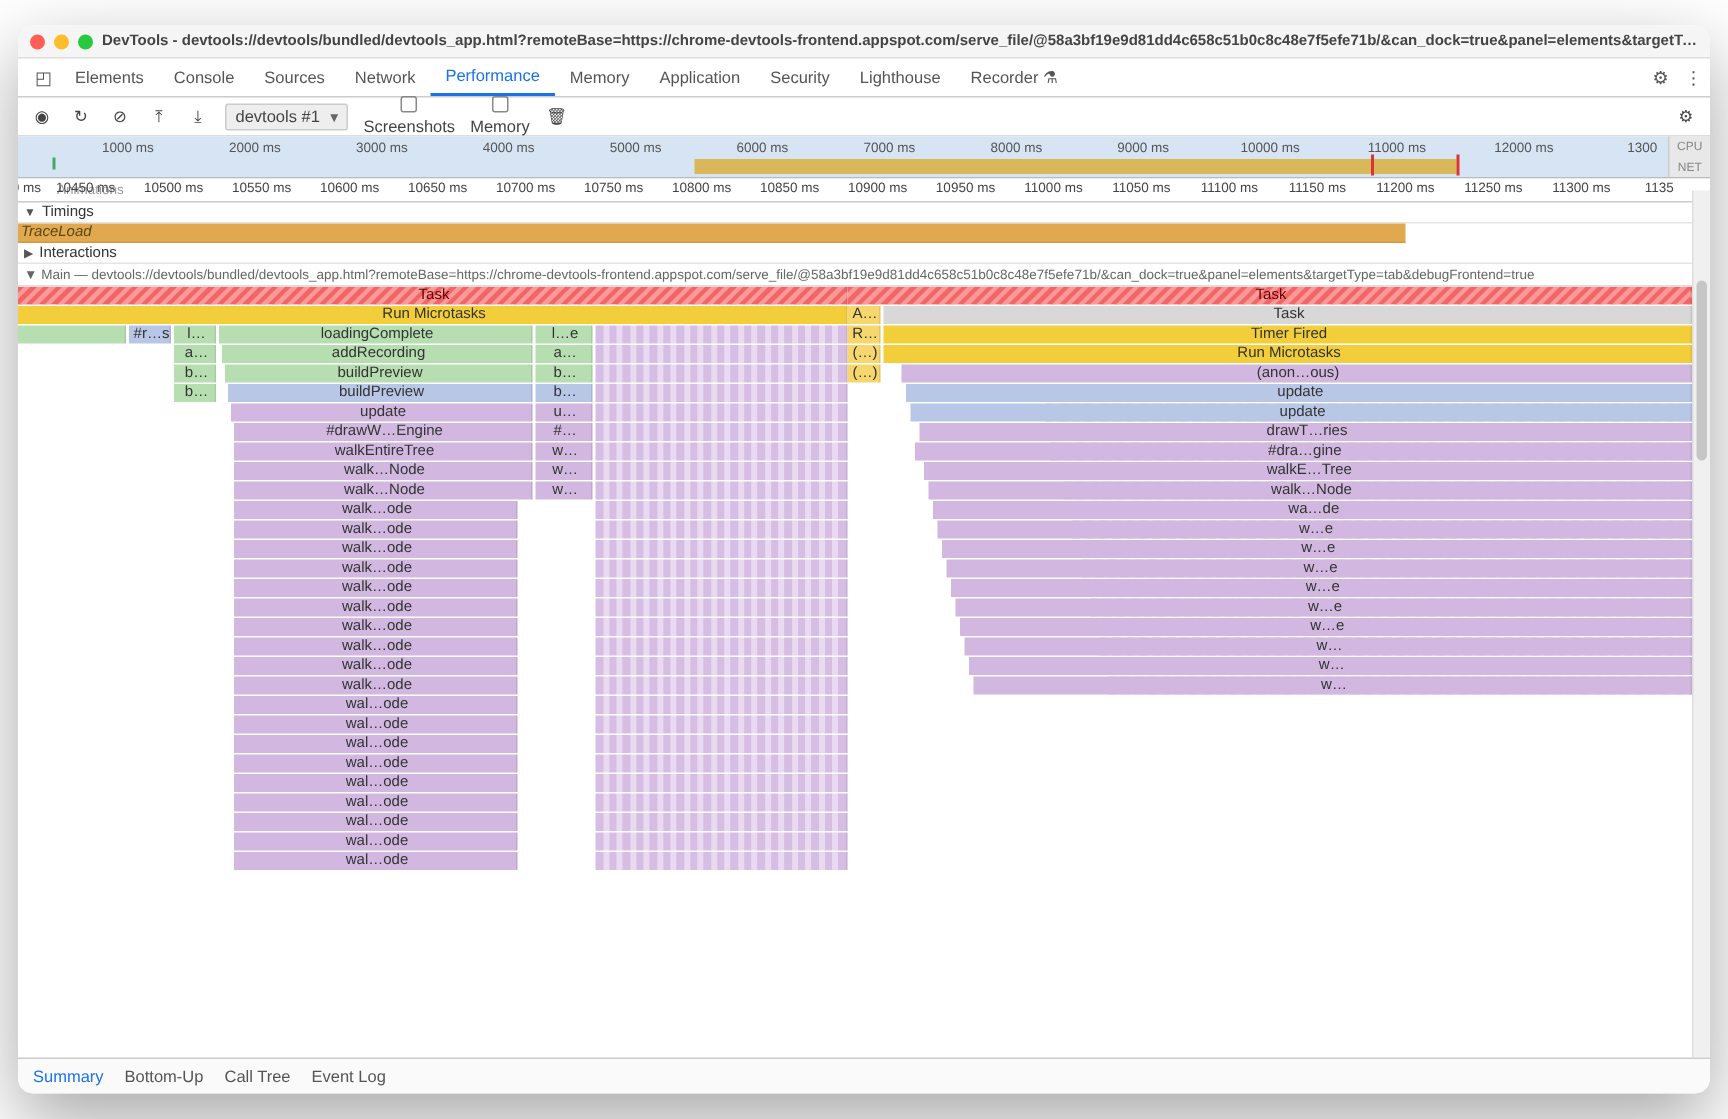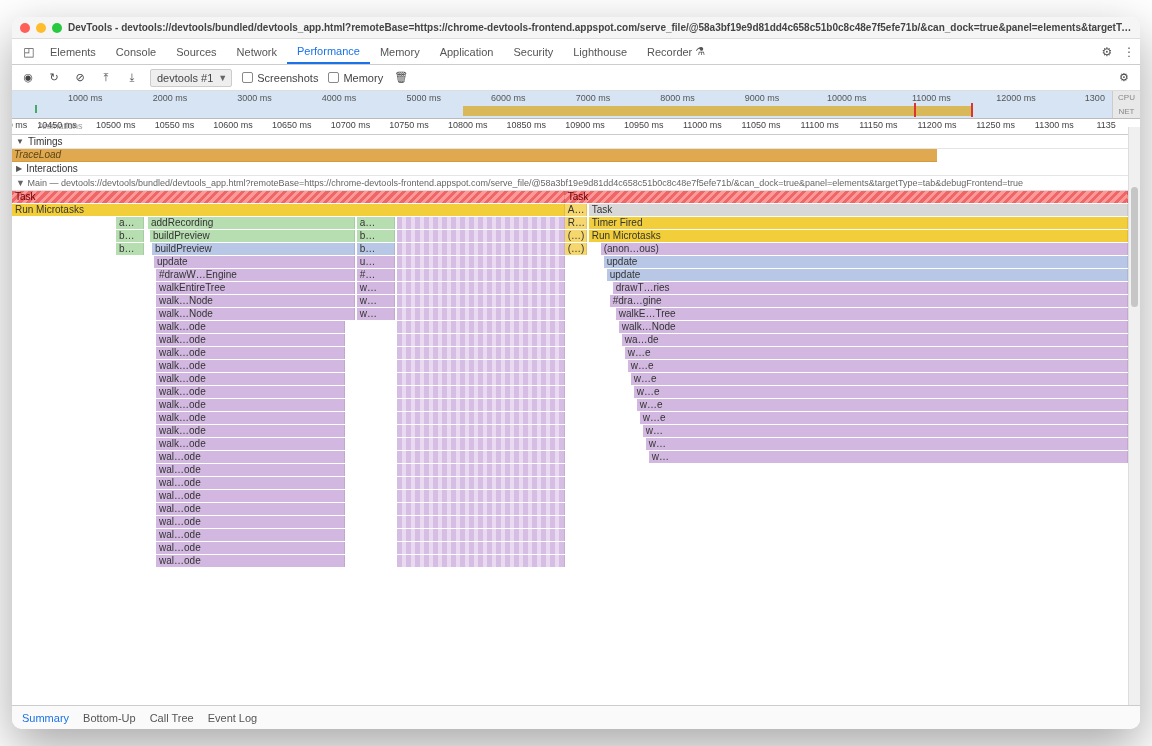--- a/index.html
+++ b/index.html
@@ -17,21 +17,21 @@
 .tab-ico { width:22px; text-align:center; color:#555; font-size:12px;}
 .tab { font-size: 11px; color:#555; padding:0 10px; height:100%; display:flex; align-items:center; cursor:pointer; }
 .tab.active { color:#1a73e8; border-bottom:2px solid #1a73e8; }
 .tabs .spacer { flex:1; }
 
 
 .toolbar { height:26px; display:flex; align-items:center; gap:10px; padding:0 8px; border-bottom:1px solid #ddd; font-size:11px; color:#444;}
 .toolbar .ico { width:16px; text-align:center; cursor:pointer; }
 .select { border:1px solid #ccc; background:#eee; font-size:11px; padding:2px 18px 2px 6px; position:relative; border-radius:2px; }
 .select .chev { position:absolute; right:4px; top:3px; font-size:9px; color:#666;}
-.chk { display:flex; align-items:center; gap:4px; }
+.chk { display:flex; align-items:center; gap:4px;flex-direction:column; }
 .chkbox { width:11px; height:11px; border:1px solid #888; border-radius:2px; }
 .toolbar .spacer{flex:1;}
 
 
 .overview { height:28px; background:#d6e4f4; position:relative; font-size:9px; color:#555; border-bottom:1px solid #bbb; }
 .ov-label { position:absolute; top:2px; transform:translateX(-50%);}
 .ov-side { position:absolute; right:0; top:0; width:28px; height:100%; background:#e8e8e8; font-size:8px; color:#888; display:flex; flex-direction:column; justify-content:space-around; align-items:center; border-left:1px solid #ccc;}
 .ov-band { position:absolute; height:10px; top:15px; }
 .ov-yellow { background:#d9b85a;}
 .ov-mark { position:absolute; top:12px; width:2px; height:14px; background:#d33;}
@@ -43,21 +43,21 @@
 
 
 .tracks { font-size:10px; color:#333; }
 .track-head { height:14px; display:flex; align-items:center; padding-left:4px; border-bottom:1px solid #e5e5e5; background:#fff; cursor:pointer; }
 .track-head .tri { font-size:8px; margin-right:4px; color:#555; }
 .tl-bar { height:13px; background:#e0a94f; border-bottom:1px solid #d49b3c; padding-left:2px; font-size:10px; color:#5a4518;}
 .main-head { font-size:9px; color:#666; padding:2px 4px; border-bottom:1px solid #ddd; white-space:nowrap; overflow:hidden;}
 
 
 .flame-wrap { position:relative; height:470px; overflow:hidden; background:#fff; }
-.flame-col { position:absolute; top:0; bottom:0; }
+.flame-col { position:absolute; top:0; bottom:0;text-align:center; }
 .flame-row { height:13px; position:relative; }
 .seg { position:absolute; height:12px; font-size:10px; line-height:12px; padding-left:3px; white-space:nowrap; overflow:hidden; border-right:1px solid rgba(0,0,0,0.08); color:#333;}
 .c-task { background: repeating-linear-gradient(135deg,#e66,#e66 3px,#f99 3px,#f99 6px); color:#600;}
 .c-run  { background:#f2cf3a; }
 .c-gray { background:#d8d8d8; }
 .c-green{ background:#b7deb0; }
 .c-blue1{ background:#b9c7e6; }
 .c-pur  { background:#d2b8e0; }
 .c-purstripe { background: repeating-linear-gradient(90deg,#d6bde4 0 5px,#e9d9f1 5px 9px); }
 .c-yel  { background:#f5d76e;}
@@ -187,20 +187,28 @@
 
   <div class="flame-wrap">
 
     <div class="flame-col" style="left:0; width:49%;">
       <div class="flame-row">
           <div class="seg c-task" style="left:0;right:0;">Task</div>
         </div>
       <div class="flame-row">
           <div class="seg c-run" style="left:0;right:0;">Run Microtasks</div>
         </div>
+      <div class="flame-row">
+        <div class="seg c-green" style="left:0;width:72px;"></div>
+        <div class="seg c-blue1" style="left:74px;width:28px;">#r…s</div>
+        <div class="seg c-green" style="left:104px;width:28px;">l…</div>
+        <div class="seg c-green" style="left:134px;right:210px;">loadingComplete</div>
+        <div class="seg c-green" style="right:170px;width:38px;">l…e</div>
+        <div class="seg c-purstripe" style="right:0;width:168px;"></div>
+      </div>
       <div id="left-rows">
           <div class="flame-row">
             <div class="seg c-green" style="left: 104px; width: 28px;">a…</div>
             <div class="seg c-green" style="left: 136px; right: 210px;">addRecording</div>
             <div class="seg c-green" style="right: 170px; width: 38px;">a…</div>
             <div class="seg c-purstripe" style="right: 0px; width: 168px;"></div>
           </div>
           <div class="flame-row">
             <div class="seg c-green" style="left: 104px; width: 28px;">b…</div>
             <div class="seg c-green" style="left: 138px; right: 210px;">buildPreview</div>

